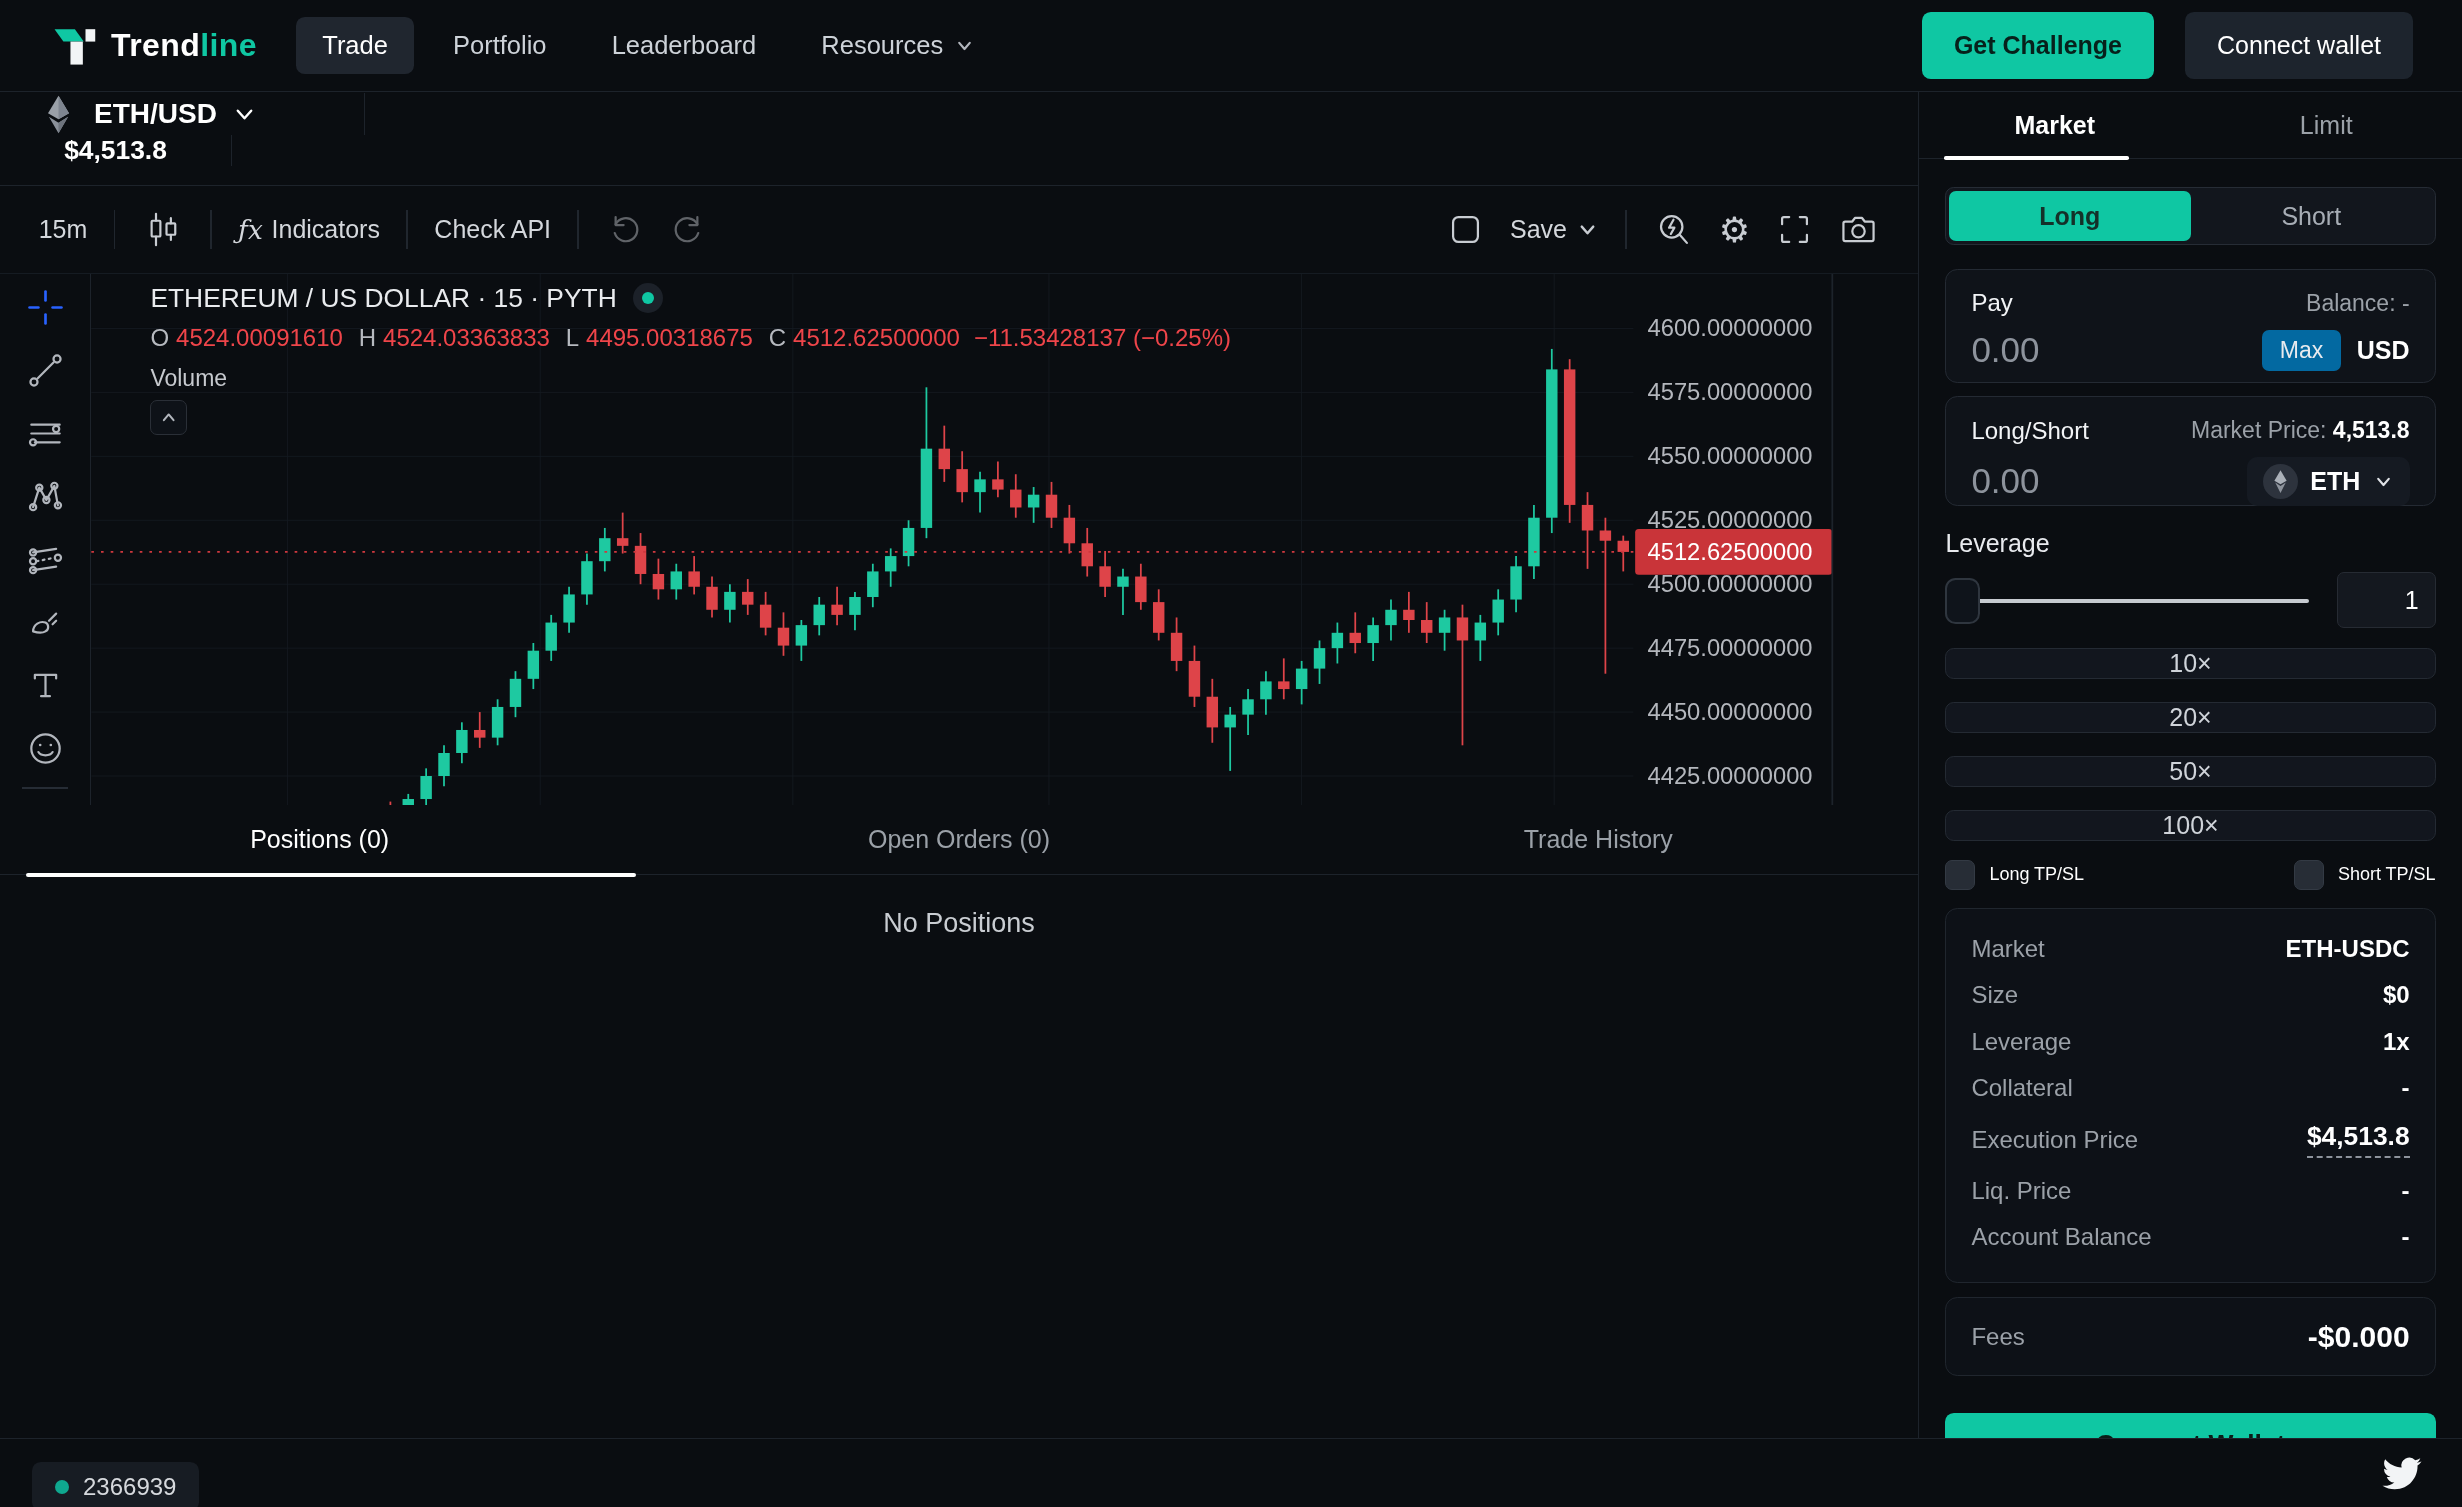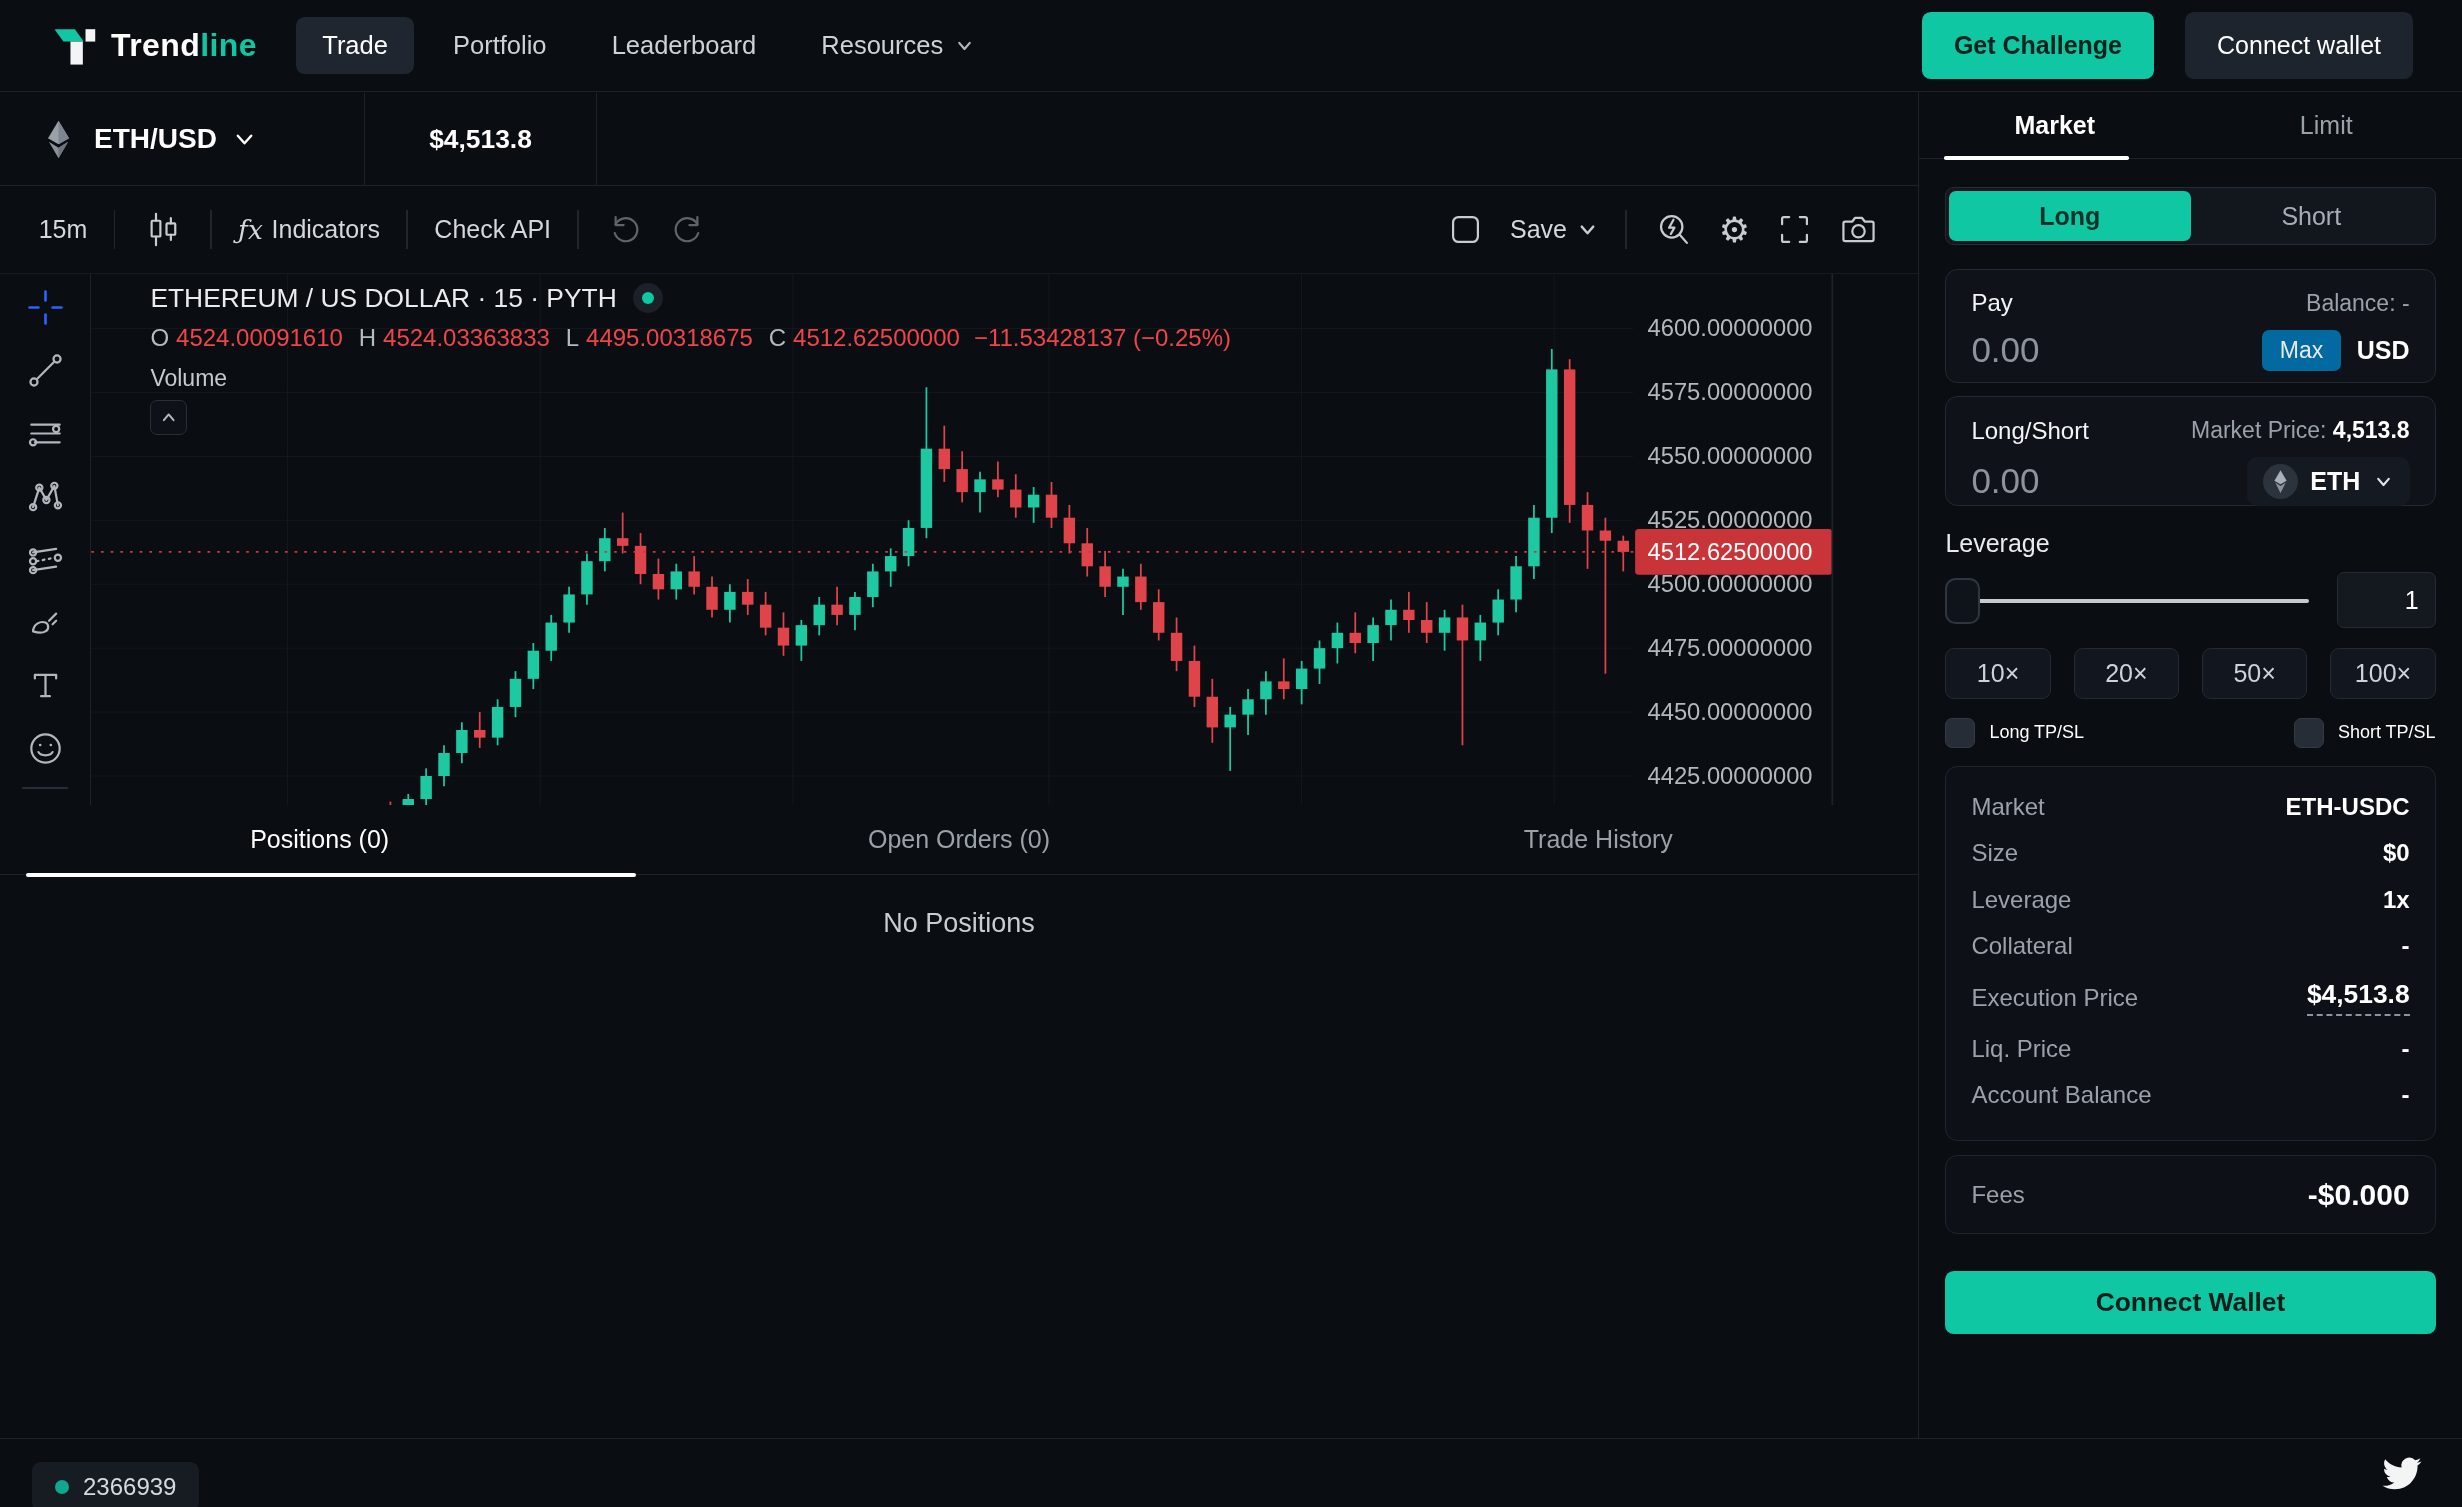--- a/index.html
+++ b/index.html
@@ -21,21 +21,21 @@
   .nav-item { font-size:25.5px; color:#cdd2d8; padding:14px 26.4px; border-radius:8.8px; cursor:pointer; display:flex; align-items:center; gap:10.6px;}
   .nav-item.active { background:#20262f; color:#fff; }
   .nav-right { display:flex; align-items:center; gap:31px; }
   .btn-teal { background:#0fc7a3; color:#07211b; border:none; border-radius:8.8px;
     height:67px; padding:0 32px; font-size:25px; font-weight:600; font-family:inherit; cursor:pointer; }
   .btn-dark { background:#1d242d; color:#fff; border:none; border-radius:8.8px;
     height:67px; padding:0 32px; font-size:25px; font-family:inherit; cursor:pointer; }
 
   
   .main-left { position:absolute; top:93px; left:0; width:1918px; bottom:70px; display:flex; flex-direction:column; }
-  .symbol-bar { height:93px; border-bottom:1.8px solid #1d232b; display:flex; align-items:stretch; }
+  .symbol-bar { height:93px; border-bottom:1.8px solid #1d232b; display:flex; align-items:stretch;flex-direction:column; }
   .symbol-cell { width:365px; border-right:1.8px solid #1d232b; display:flex; align-items:center; gap:16px; padding-left:39px; cursor:pointer; }
   .pair-label { font-size:28px; font-weight:700; }
   .price-cell { width:232px; border-right:1.8px solid #1d232b; display:flex; align-items:center; justify-content:center; font-size:26.4px; font-weight:600; }
 
   .chart-toolbar { height:88px; border-bottom:1.8px solid #151b22; display:flex; align-items:center; justify-content:space-between; padding:0 26.4px 0 26.4px; }
   .ctb-group { display:flex; align-items:center; }
   .ctb-item { font-size:25px; color:#d4d7dc; padding:0 12.3px; cursor:pointer; display:flex; align-items:center; gap:8.8px; }
   .ctb-divider { width:1.8px; height:39px; background:#20262e; margin:0 14px; }
   .fx { font-size:26.4px; font-style:italic; color:#d4d7dc; font-family:"DejaVu Serif", serif; }
   .dim { opacity:.45; }
@@ -92,21 +92,21 @@
   .asset-chip .eth-circle { width:35px; height:35px; border-radius:50%; background:#2d333d; display:flex; align-items:center; justify-content:center; }
   .asset-chip .sym { font-size:25px; font-weight:600; }
 
   .lev-label { margin-top:23px; font-size:25px; color:#e8eaee; }
   .slider-row { margin-top:14px; display:flex; align-items:center; gap:28px; height:56px; }
   .slider { flex:1; position:relative; height:56px; }
   .slider .track { position:absolute; left:0; right:0; top:26.4px; height:4.4px; background:#c6cad0; border-radius:2.6px; }
   .slider .thumb { position:absolute; left:0; top:6.2px; width:35px; height:46px; border-radius:10.6px; background:#0f141b; border:2.6px solid #2f363f; cursor:grab; }
   .lev-box { width:99px; height:56px; background:#14181f; border:1.8px solid #262b33; border-radius:7px;
     display:flex; align-items:center; justify-content:flex-end; padding-right:16px; font-size:25px; }
-  .preset-row { margin-top:19.4px; display:flex; gap:23px; }
+  .preset-row { margin-top:19.4px; display:flex; gap:23px;flex-direction:column; }
   .preset { flex:1; height:51px; background:#12161e; border:1.8px solid #242a33; border-radius:8.8px;
     display:flex; align-items:center; justify-content:center; font-size:25px; color:#cfd3d9; cursor:pointer; }
 
   .tpsl-row { margin-top:19.4px; display:flex; justify-content:space-between; align-items:center; }
   .tpsl-group { display:flex; align-items:center; gap:14px; }
   .checkbox { width:30px; height:30px; border-radius:7px; background:#272d36; border:1.8px solid #333a44; cursor:pointer; }
   .tpsl-label { font-size:18px; }
 
   .details-card { margin-top:17.6px; padding:26.4px 25px 12.3px 25px; background:#0d1117; border:1.8px solid #20262e; border-radius:12.3px; }
   .d-row { display:flex; justify-content:space-between; align-items:center; margin-bottom:18.5px; font-size:24px; }

